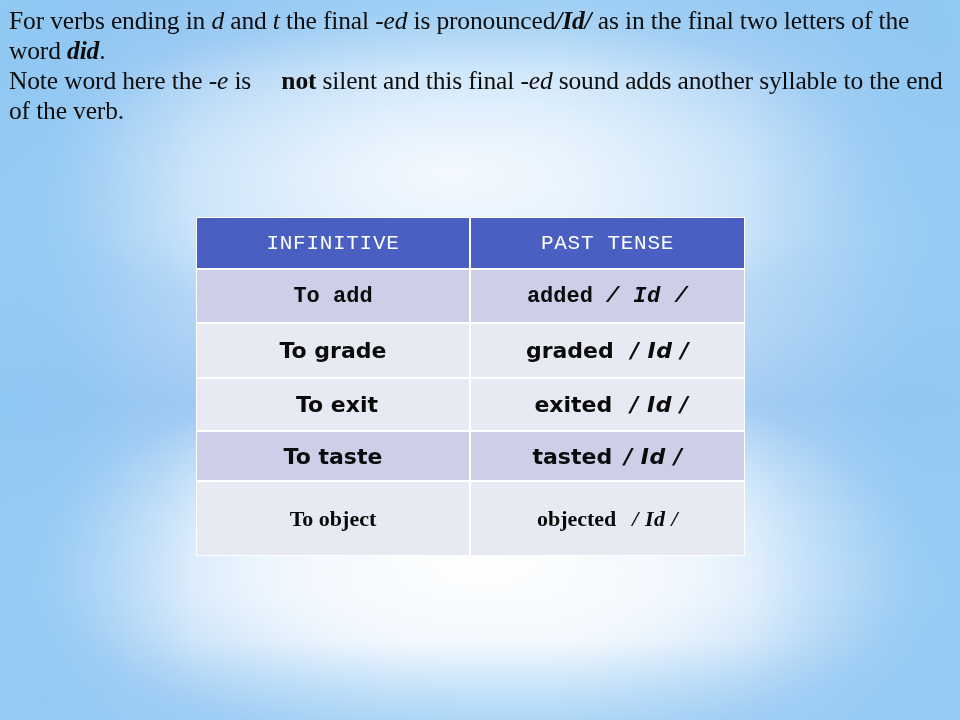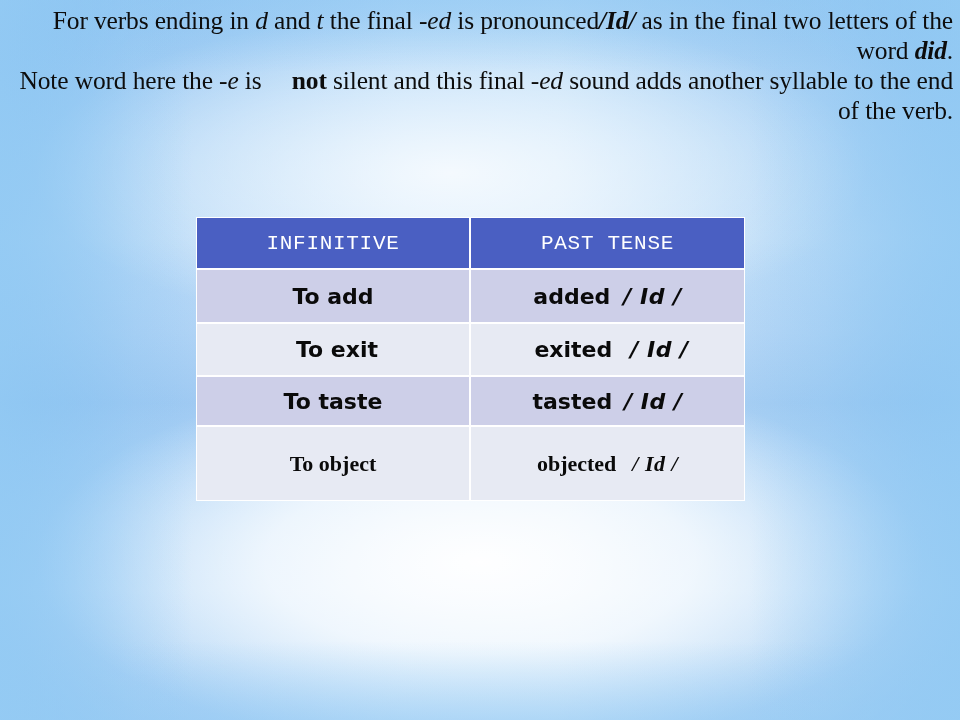--- a/index.html
+++ b/index.html
@@ -65,21 +65,20 @@
   .prose {
     position: absolute;
     left: 9px;
     top: 6px;
     width: 944px;
     font-family: "Liberation Serif", serif;
     font-size: 25.5px;
     line-height: 30px;
     color: #0d0d0d;
     letter-spacing: -0.15px;
-    text-align: right;
   }
   .prose p { margin: 0; }
   .prose .it { font-style: italic; }
   .prose .bi { font-style: italic; font-weight: bold; }
   .prose .bd { font-weight: bold; margin-left: 24px; }
 
   
   .verb-table {
     position: absolute;
     left: 196px;
@@ -111,21 +110,21 @@
     font-size: 22px;
     color: #0a0a0a;
     text-align: center;
     vertical-align: middle;
     padding: 0;
     border: 1px solid #ffffff;
   }
   .verb-table tr.alt-a td { background: #cdcfe8; }
   .verb-table tr.alt-b td { background: #e7eaf3; }
 
-  .verb-table tr.r0 td { height: 52px; }
+  .verb-table tr.r0 td { height: 52px; font-family: Liberation Mono, monospace; }
   .verb-table tr.r1 td { height: 53px; }
   .verb-table tr.r2 td { height: 77px; }
   .verb-table tr.r3 td { height: 51px; padding-left: 8px; }
   .verb-table tr.r4 td { height: 48px; }
   .verb-table tr.r5 td { height: 73px; font-family: Liberation Serif, serif; }
 
   .cell-inner {
     display: block;
     white-space: nowrap;
   }
@@ -168,20 +167,28 @@
     </thead>
     <tbody>
       <tr class="alt-a r0">
         <td>
             <span class="cell-inner">To add</span>
           </td>
         <td>
             <span class="cell-inner"><span class="past-word">added</span><span class="phon">/ Id /</span></span>
           </td>
       </tr>
+      <tr class="alt-b r1">
+        <td>
+            <span class="cell-inner">To grade</span>
+          </td>
+        <td>
+            <span class="cell-inner"><span class="past-word">graded</span><span class="phon">/ Id /</span></span>
+          </td>
+      </tr>
       <tr class="alt-b r3">
         <td>
             <span class="cell-inner">To exit</span>
           </td>
         <td>
             <span class="cell-inner"><span class="past-word">exited</span><span class="phon">/ Id /</span></span>
           </td>
       </tr>
       <tr class="alt-a r4">
         <td>

